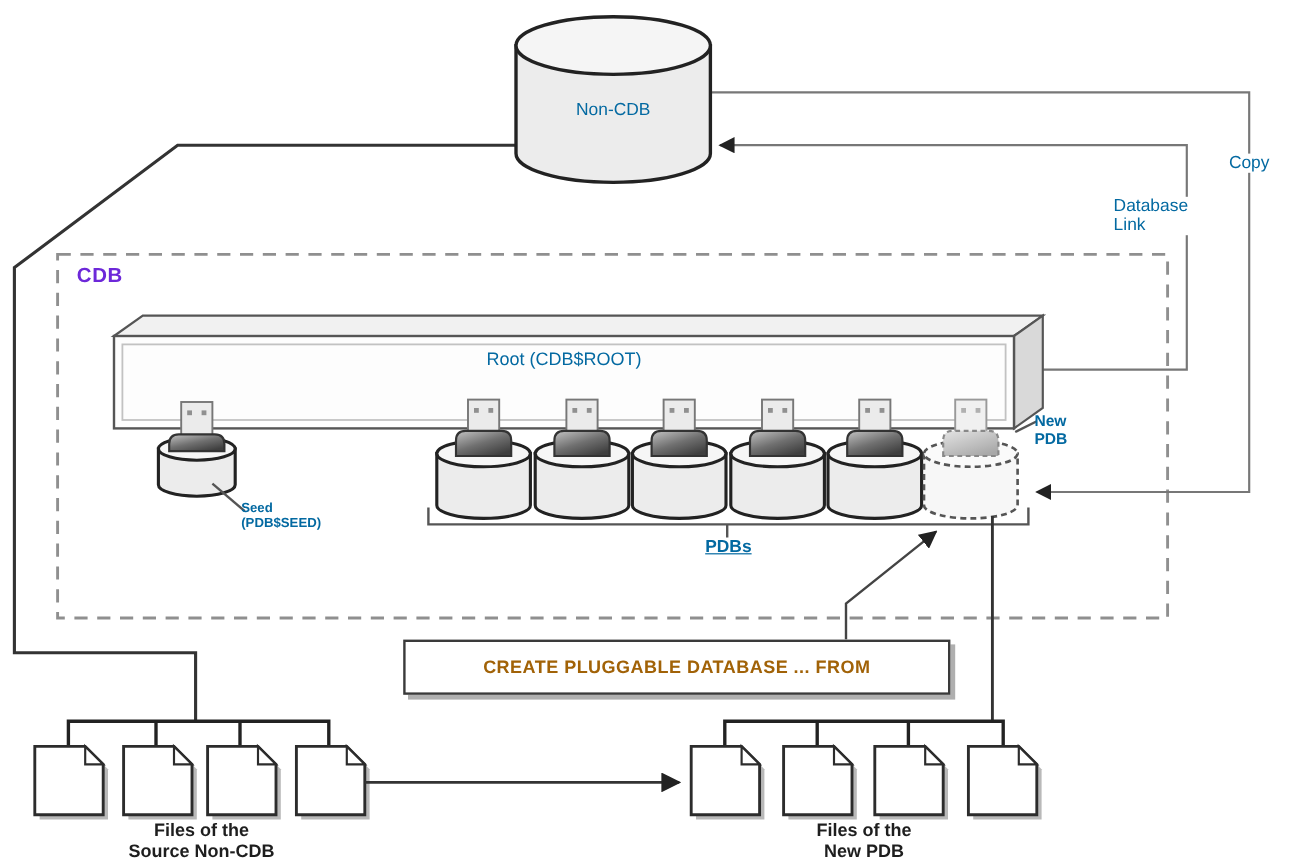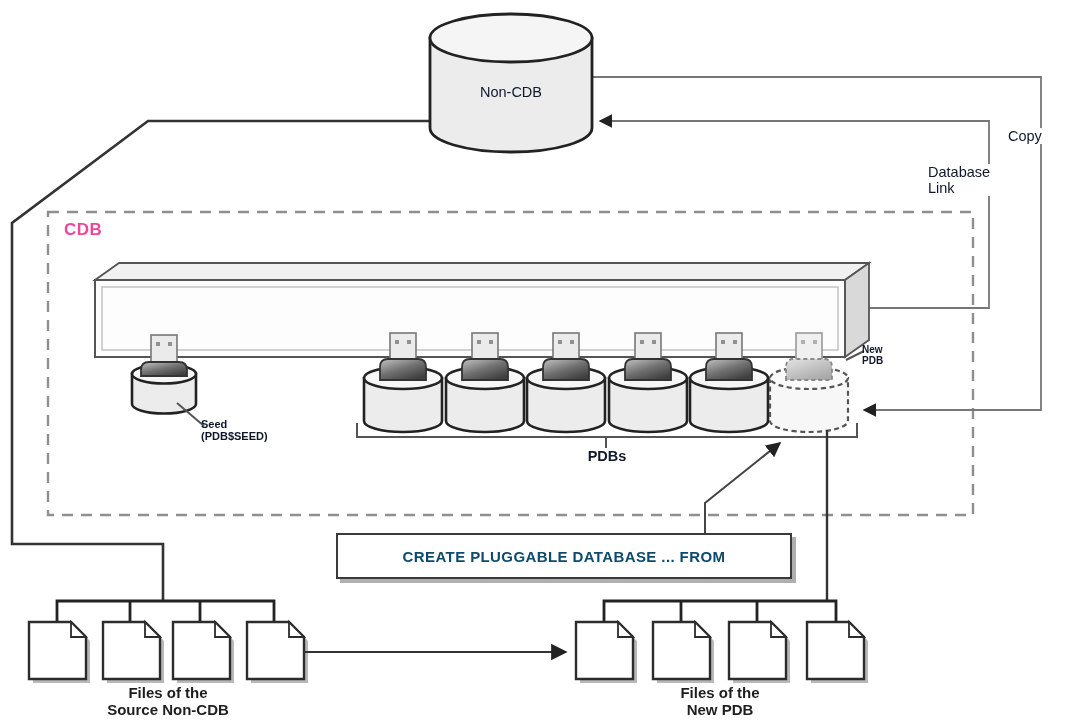--- a/index.html
+++ b/index.html
@@ -2,39 +2,39 @@
 <html><head>
 <meta charset="utf-8">
 <style>
   html,body{margin:0;padding:0;background:#fff;}
   #canvas{
     position:relative;width:1080px;height:721px;background:#fff;overflow:hidden;
     font-family:"Liberation Sans",sans-serif;
   }
   #diagram-svg{position:absolute;left:0;top:0;z-index:1;}
   .lbl{
-    position:absolute;z-index:4;color:#0f172a;white-space:pre-line;
+    position:absolute;z-index:4;color:#0369a1;white-space:pre-line;
     font-family:"Liberation Sans",sans-serif;line-height:1.12;
   }
   #lbl-noncdb{left:430px;top:84px;width:162px;text-align:center;font-size:14.5px;font-weight:500;}
-  #lbl-copy{left:1008px;top:128px;width:66px;text-align:left;font-size:14.5px;font-weight:500;background:#fff;}
+  #lbl-copy{left:1008px;top:128px;width:66px;text-align:center;font-size:14.5px;font-weight:500;background:#fff;}
   #lbl-dblink{left:928px;top:164px;width:112px;font-size:14.5px;font-weight:500;background:#fff;}
-  #lbl-cdb{left:64px;top:220px;font-size:17px;font-weight:700;color:#ec4899;letter-spacing:.5px;}
+  #lbl-cdb{left:64px;top:220px;font-size:17px;font-weight:700;color:#6d28d9;letter-spacing:.5px;}
   #lbl-root{left:95px;top:292px;width:750px;text-align:center;font-size:15px;font-weight:500;}
   #lbl-seed{left:201px;top:418px;font-size:11px;font-weight:600;line-height:1.1;}
-  #lbl-pdbs{left:576px;top:448px;width:62px;text-align:center;font-size:14.5px;font-weight:600;}
-  #lbl-newpdb{left:862px;top:344px;font-size:10px;font-weight:600;}
+  #lbl-pdbs{left:576px;top:448px;width:62px;text-align:center;font-size:14.5px;font-weight:600;text-decoration:underline;}
+  #lbl-newpdb{left:862px;top:344px;font-size:13px;font-weight:600;}
   #lbl-copynew{left:337px;top:629px;width:200px;text-align:center;font-size:14.5px;font-weight:500;}
   #lbl-filesrc{left:78px;top:685px;width:180px;text-align:center;font-size:15px;font-weight:700;color:#1e1e1e;line-height:1.1;}
   #lbl-filenew{left:640px;top:685px;width:160px;text-align:center;font-size:15px;font-weight:700;color:#1e1e1e;line-height:1.1;}
   #create-box{
     position:absolute;z-index:3;left:336px;top:533px;width:452px;height:42px;
     background:#fff;border:2.5px solid #3a3a3a;box-shadow:4px 4px 0 rgba(110,110,110,.55);
     display:flex;align-items:center;justify-content:center;
-    font-size:15px;font-weight:600;color:#0c4a6e;letter-spacing:.4px;
+    font-size:15px;font-weight:600;color:#a16207;letter-spacing:.4px;
   }
 </style>
 </head>
 <body>
 
 <div id="canvas">
 
 <svg id="diagram-svg" width="1080" height="721" viewBox="0 0 1080 721">
   <defs>
     <marker id="arr" viewBox="0 0 10 10" refX="9" refY="5" markerWidth="7.5" markerHeight="7.5" orient="auto-start-reverse">
@@ -180,20 +180,21 @@
     <path d="M430,38 V128 A81,24 0 0 0 592,128 V38 Z" fill="#ececec" stroke="#222" stroke-width="2.8"></path>
     <ellipse cx="511" cy="38" rx="81" ry="24" fill="#f5f5f5" stroke="#222" stroke-width="2.8"></ellipse>
   </g>
 </svg>
 
 <div class="lbl" id="lbl-noncdb">Non-CDB</div>
 <div class="lbl" id="lbl-copy">Copy</div>
 <div class="lbl" id="lbl-dblink">Database
 Link</div>
 <div class="lbl" id="lbl-cdb">CDB</div>
+<div class="lbl" id="lbl-root">Root (CDB$ROOT)</div>
 <div class="lbl" id="lbl-seed">Seed
 (PDB$SEED)</div>
 <div class="lbl" id="lbl-pdbs">PDBs</div>
 <div class="lbl" id="lbl-newpdb">New
 PDB</div>
 <div class="lbl" id="lbl-filesrc">Files of the
 Source Non-CDB</div>
 <div class="lbl" id="lbl-filenew">Files of the
 New PDB</div>
 

